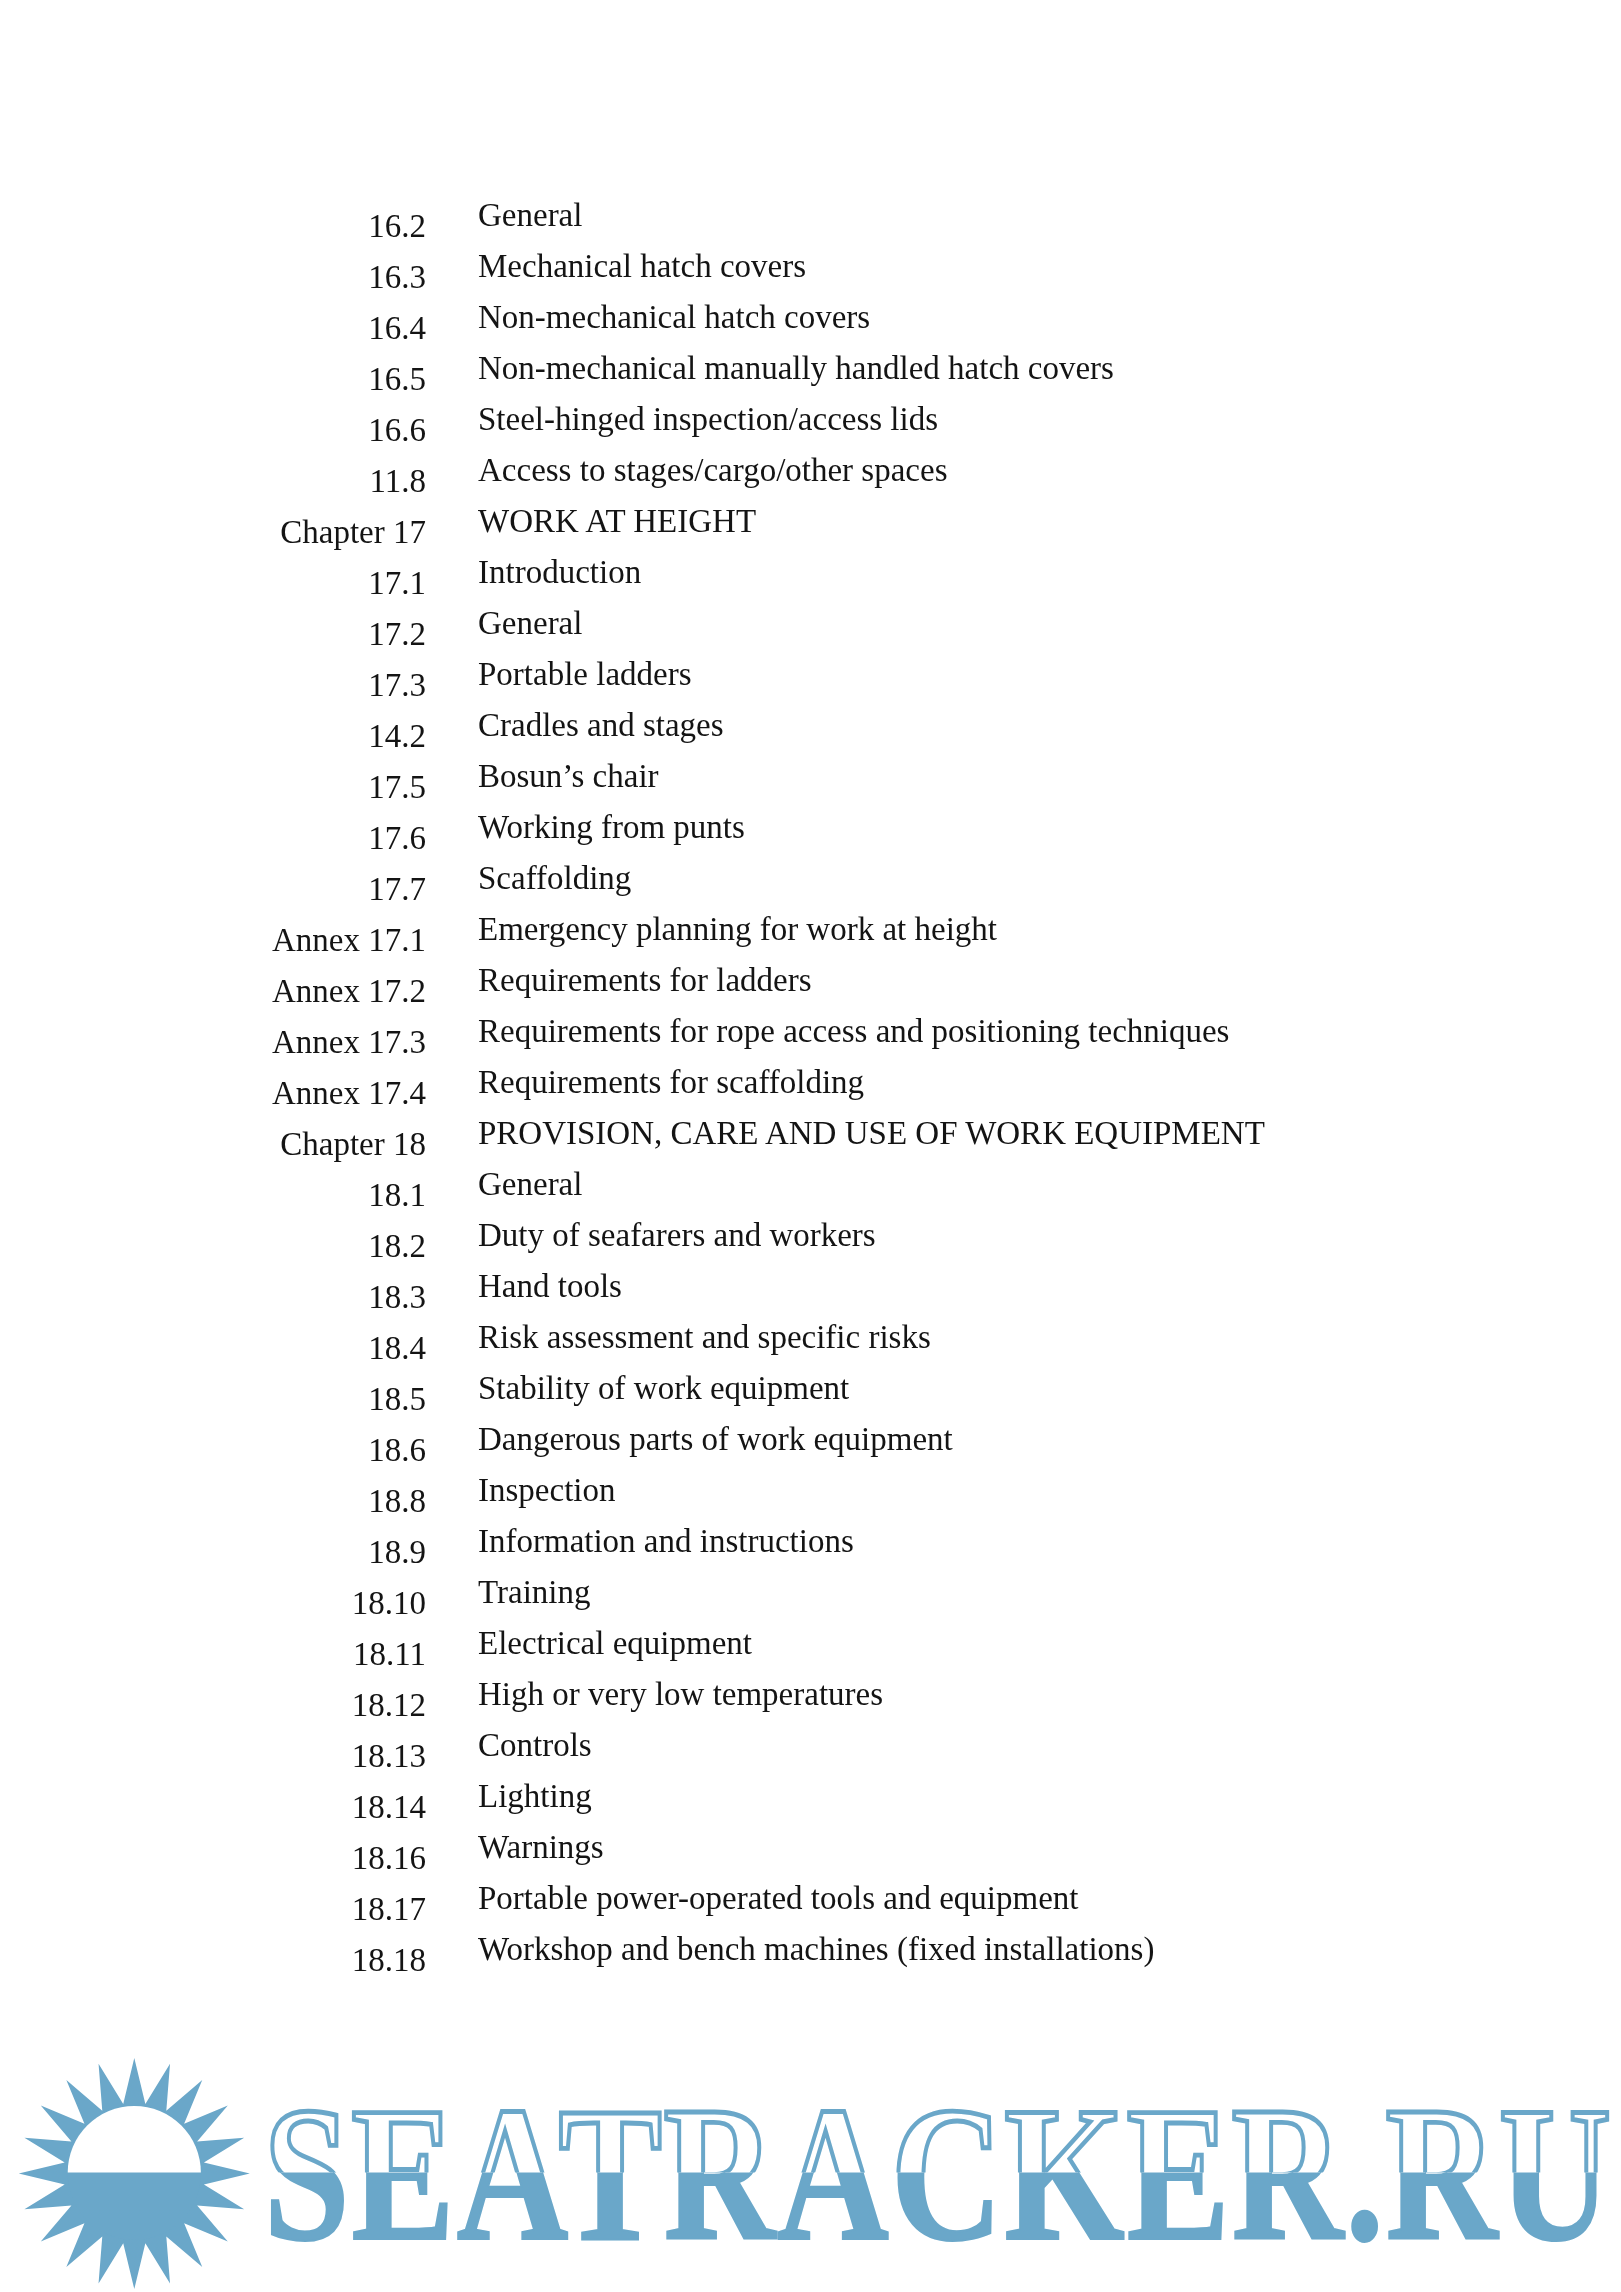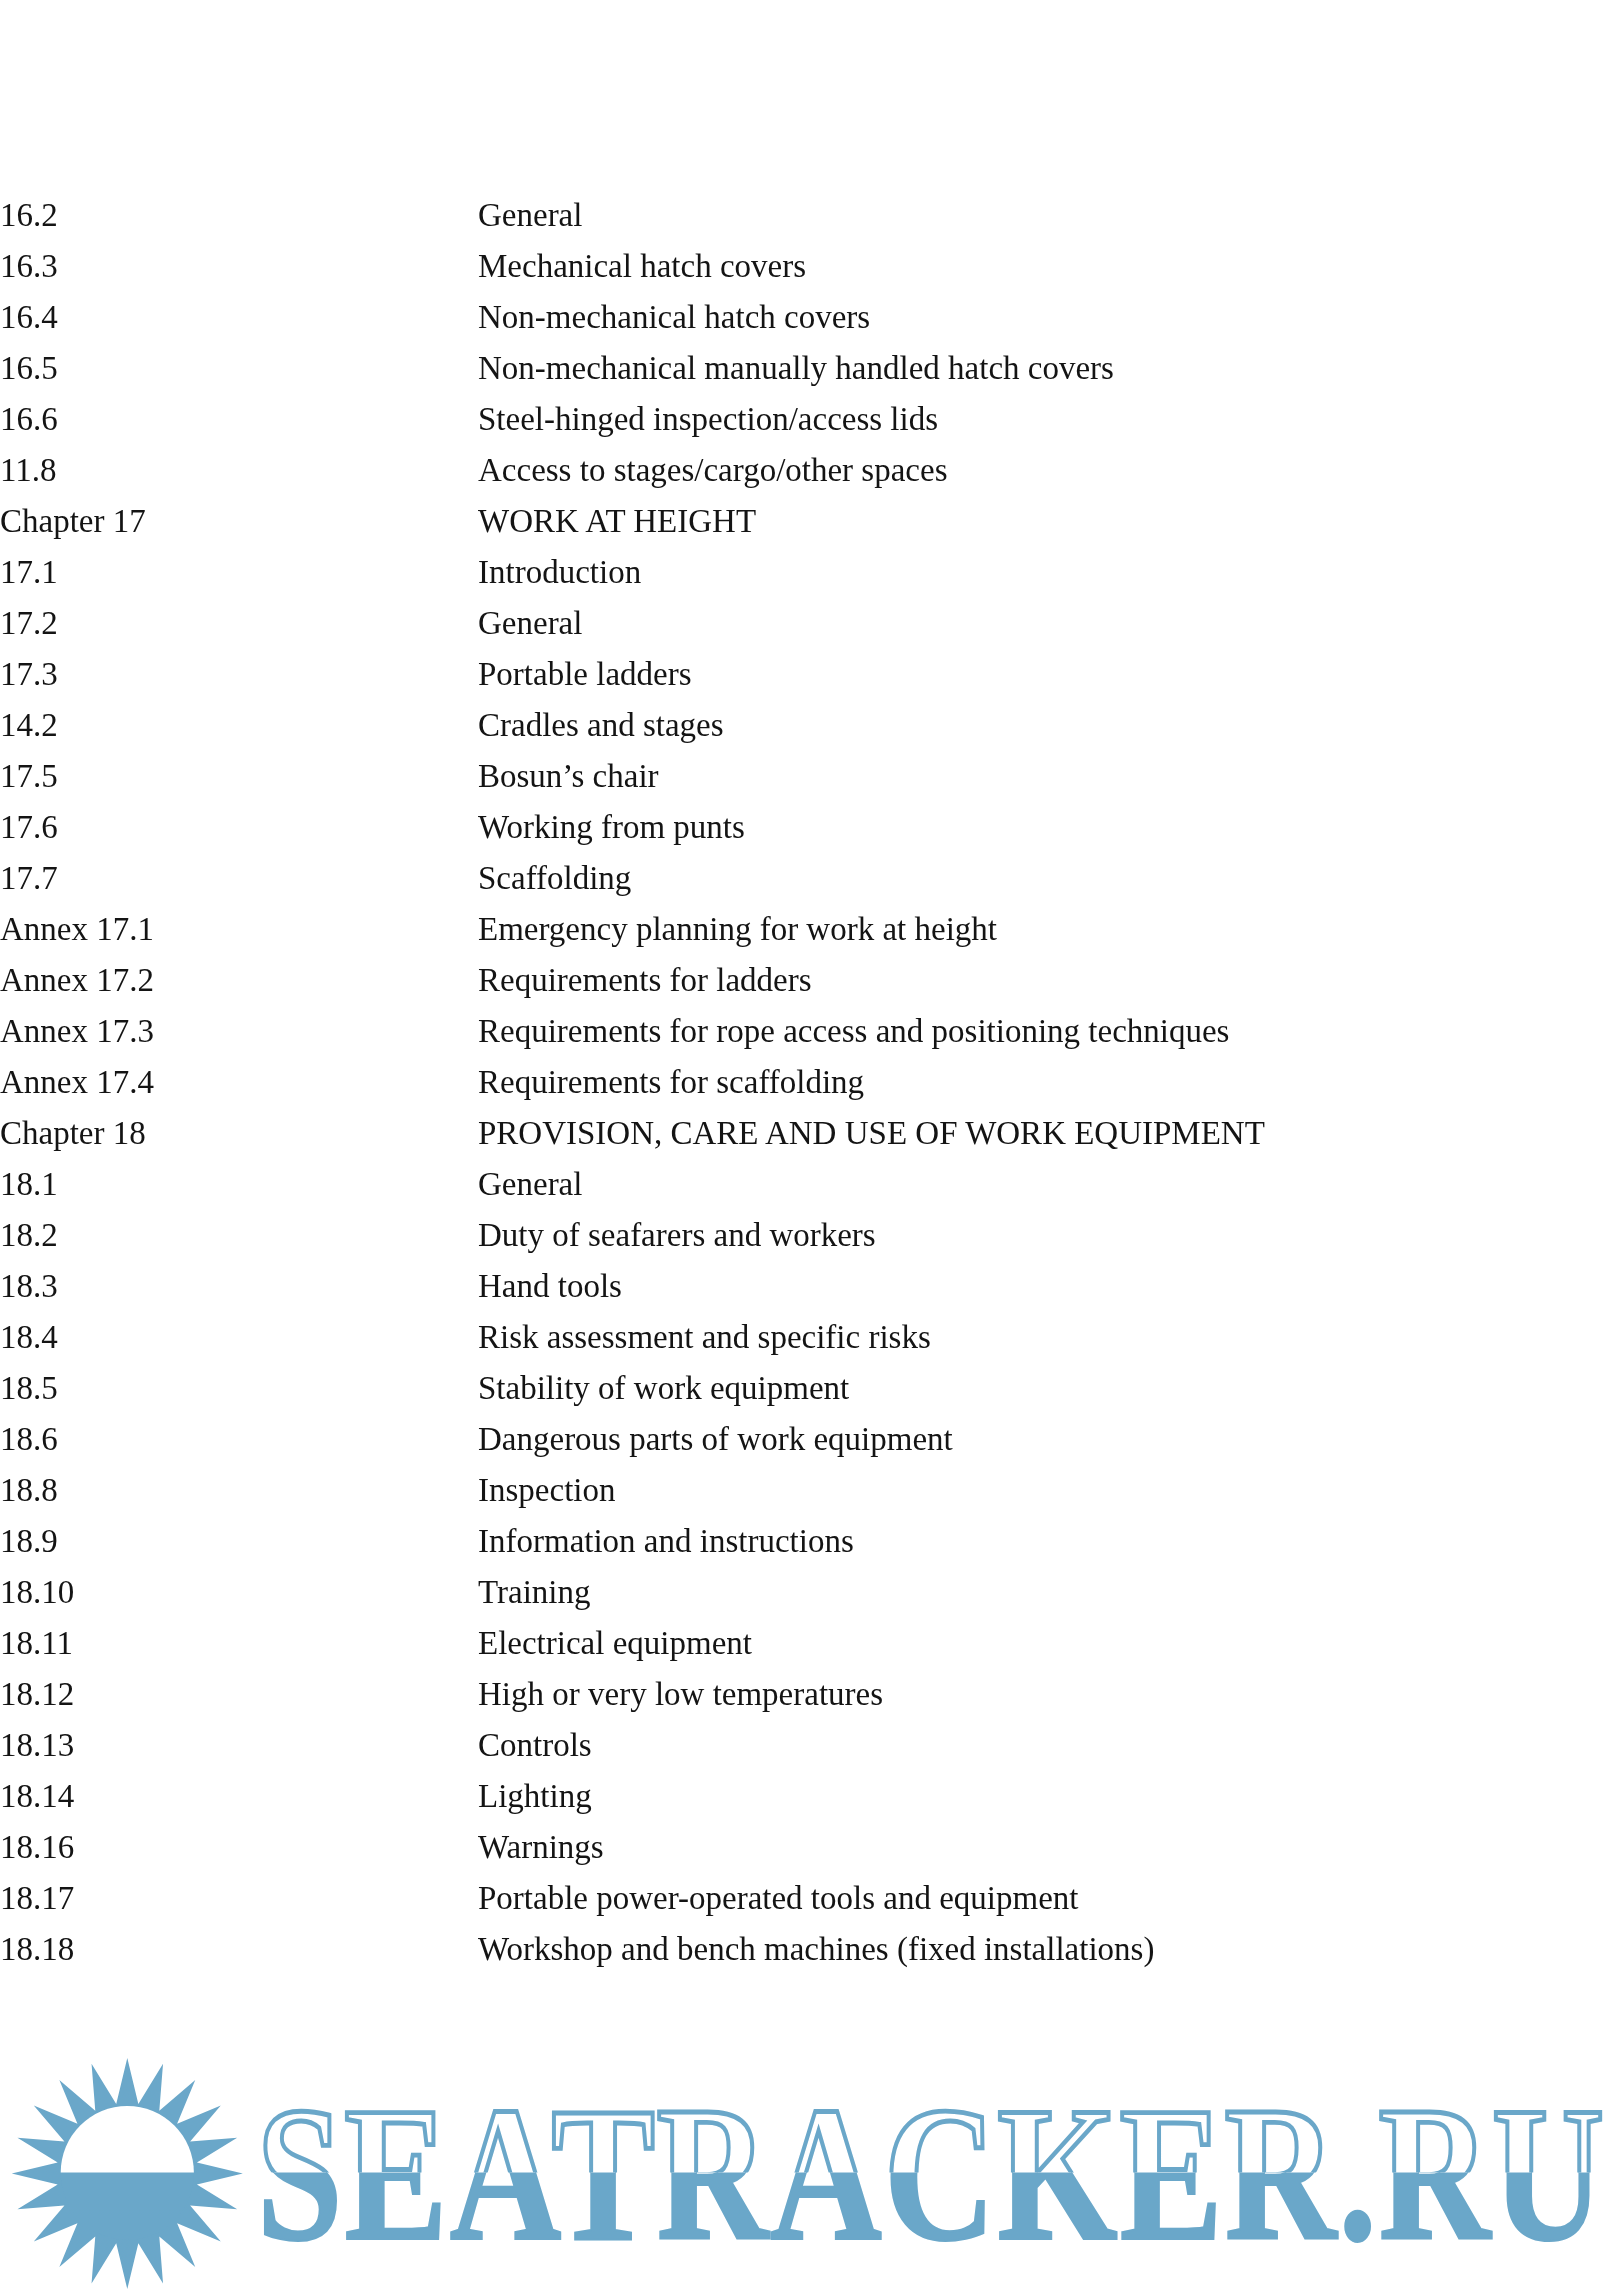--- a/index.html
+++ b/index.html
@@ -23,30 +23,32 @@
   }
   .toc-row {
     height:51px;
     line-height:51px;
     font-size:33px;
     white-space:nowrap;
   }
   .toc-label {
     display:inline-block;
     width:426px;
+    text-align:right;
     vertical-align:top;
+    margin-top:11px;
   }
   .toc-title {
     display:inline-block;
     margin-left:52px;
     vertical-align:top;
   }
   .watermark {
     position:absolute;
-    left:9px;
+    left:16px;
     top:2058px;
     width:1597px;
     height:234px;
   }
   .wm-text {
     font-family:"Liberation Serif", serif;
     font-weight:700;
     font-size:196px;
     letter-spacing:2px;
   }

